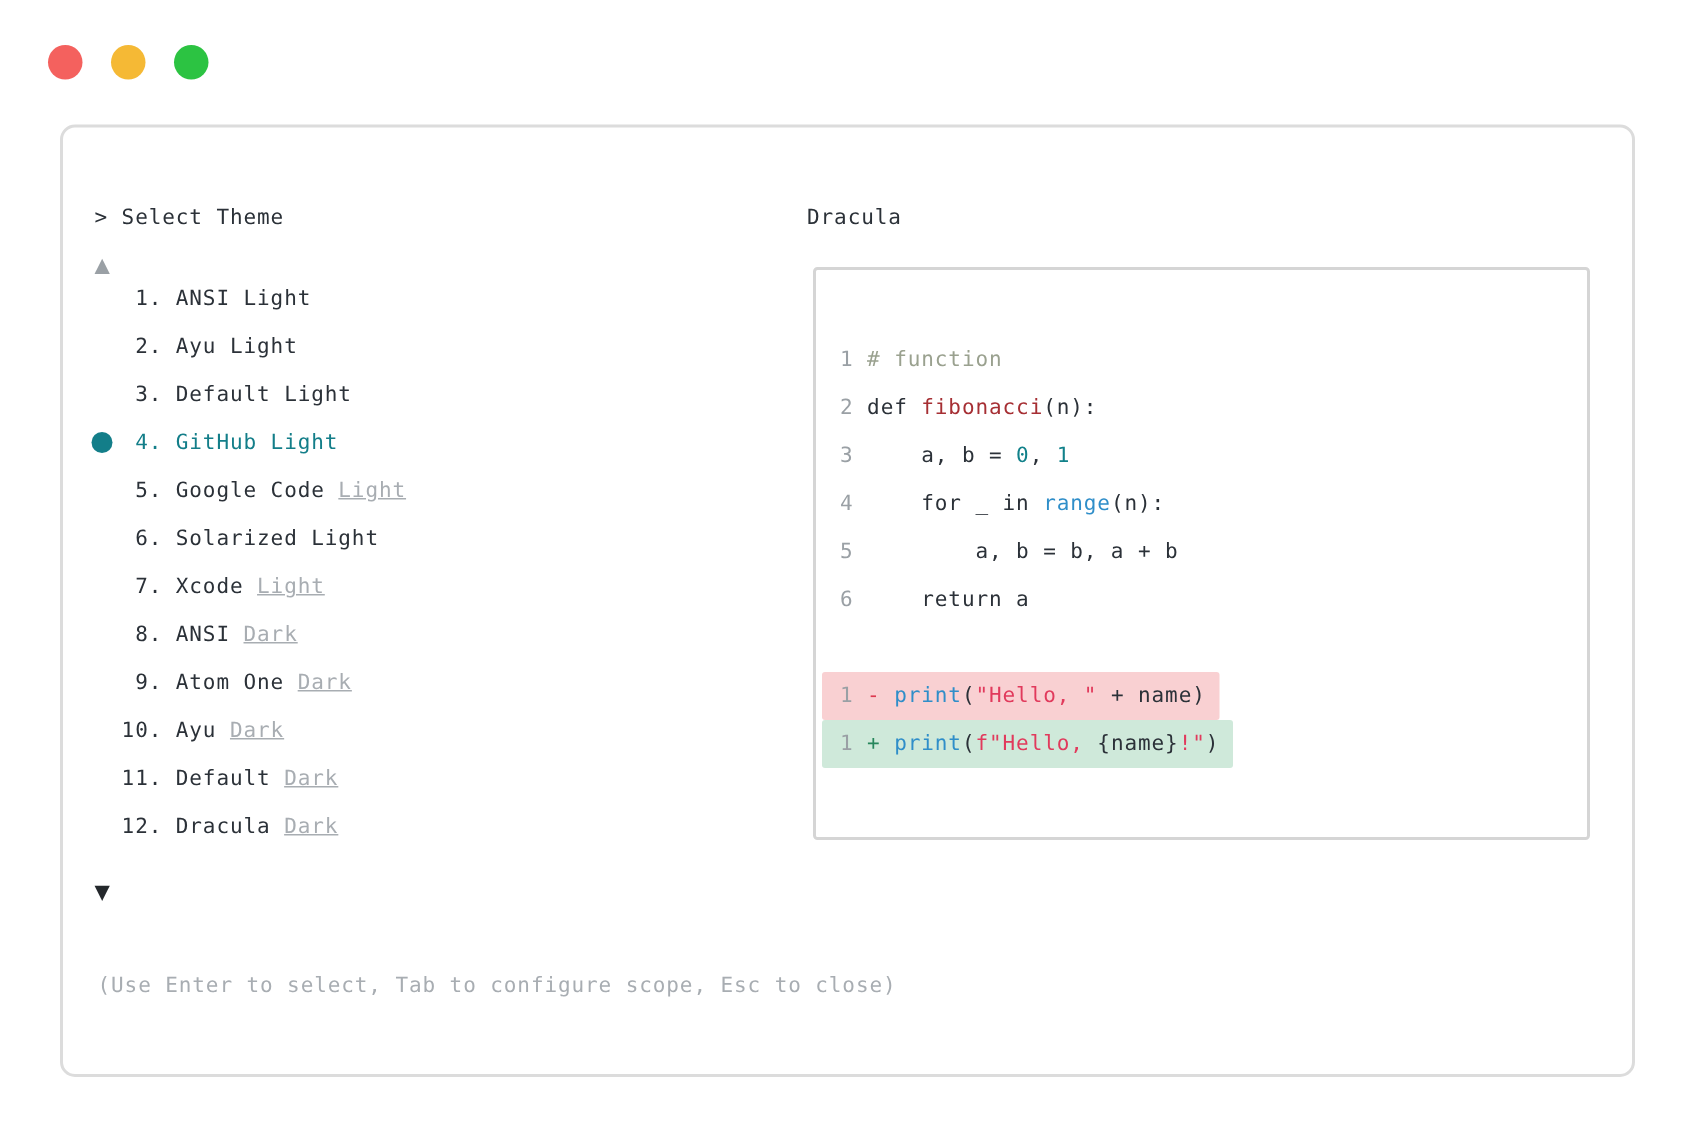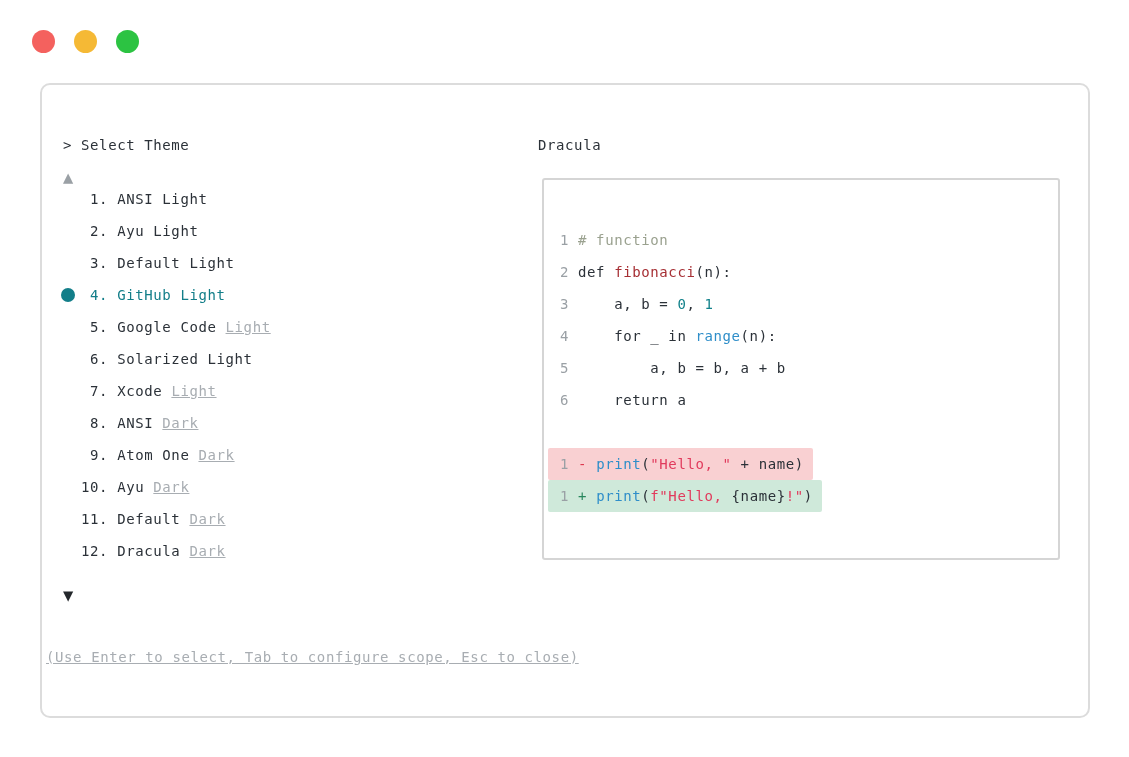--- a/index.html
+++ b/index.html
@@ -42,21 +42,21 @@
   .theme-row { height: 32px; position: relative; color: var(--text); }
   .theme-row .dim { color: var(--muted); text-decoration: underline; }
   .theme-row.selected, .theme-row.selected span { color: var(--accent); }
   .theme-row.selected .bullet { color: transparent; }
   .bullet {
     position: absolute; left: -2px; top: 9px;
     width: 14px; height: 14px; border-radius: 50%;
     background: var(--accent);
   }
 
-  .hint { position: absolute; left: 4px; top: 556px; color: var(--muted); text-decoration: underline; }
+  .hint { position: absolute; left: 23px; top: 556px; color: var(--muted); }
 
   .preview-title { position: absolute; left: 496px; top: 44px; color: var(--text); }
 
   .preview-box {
     position: absolute; left: 500px; top: 93px;
     width: 518px; height: 382px;
     border: 2px solid #d5d5d5; border-radius: 3px;
     background: #ffffff;
     padding: 44px 0 0 16px;
     overflow: hidden;

